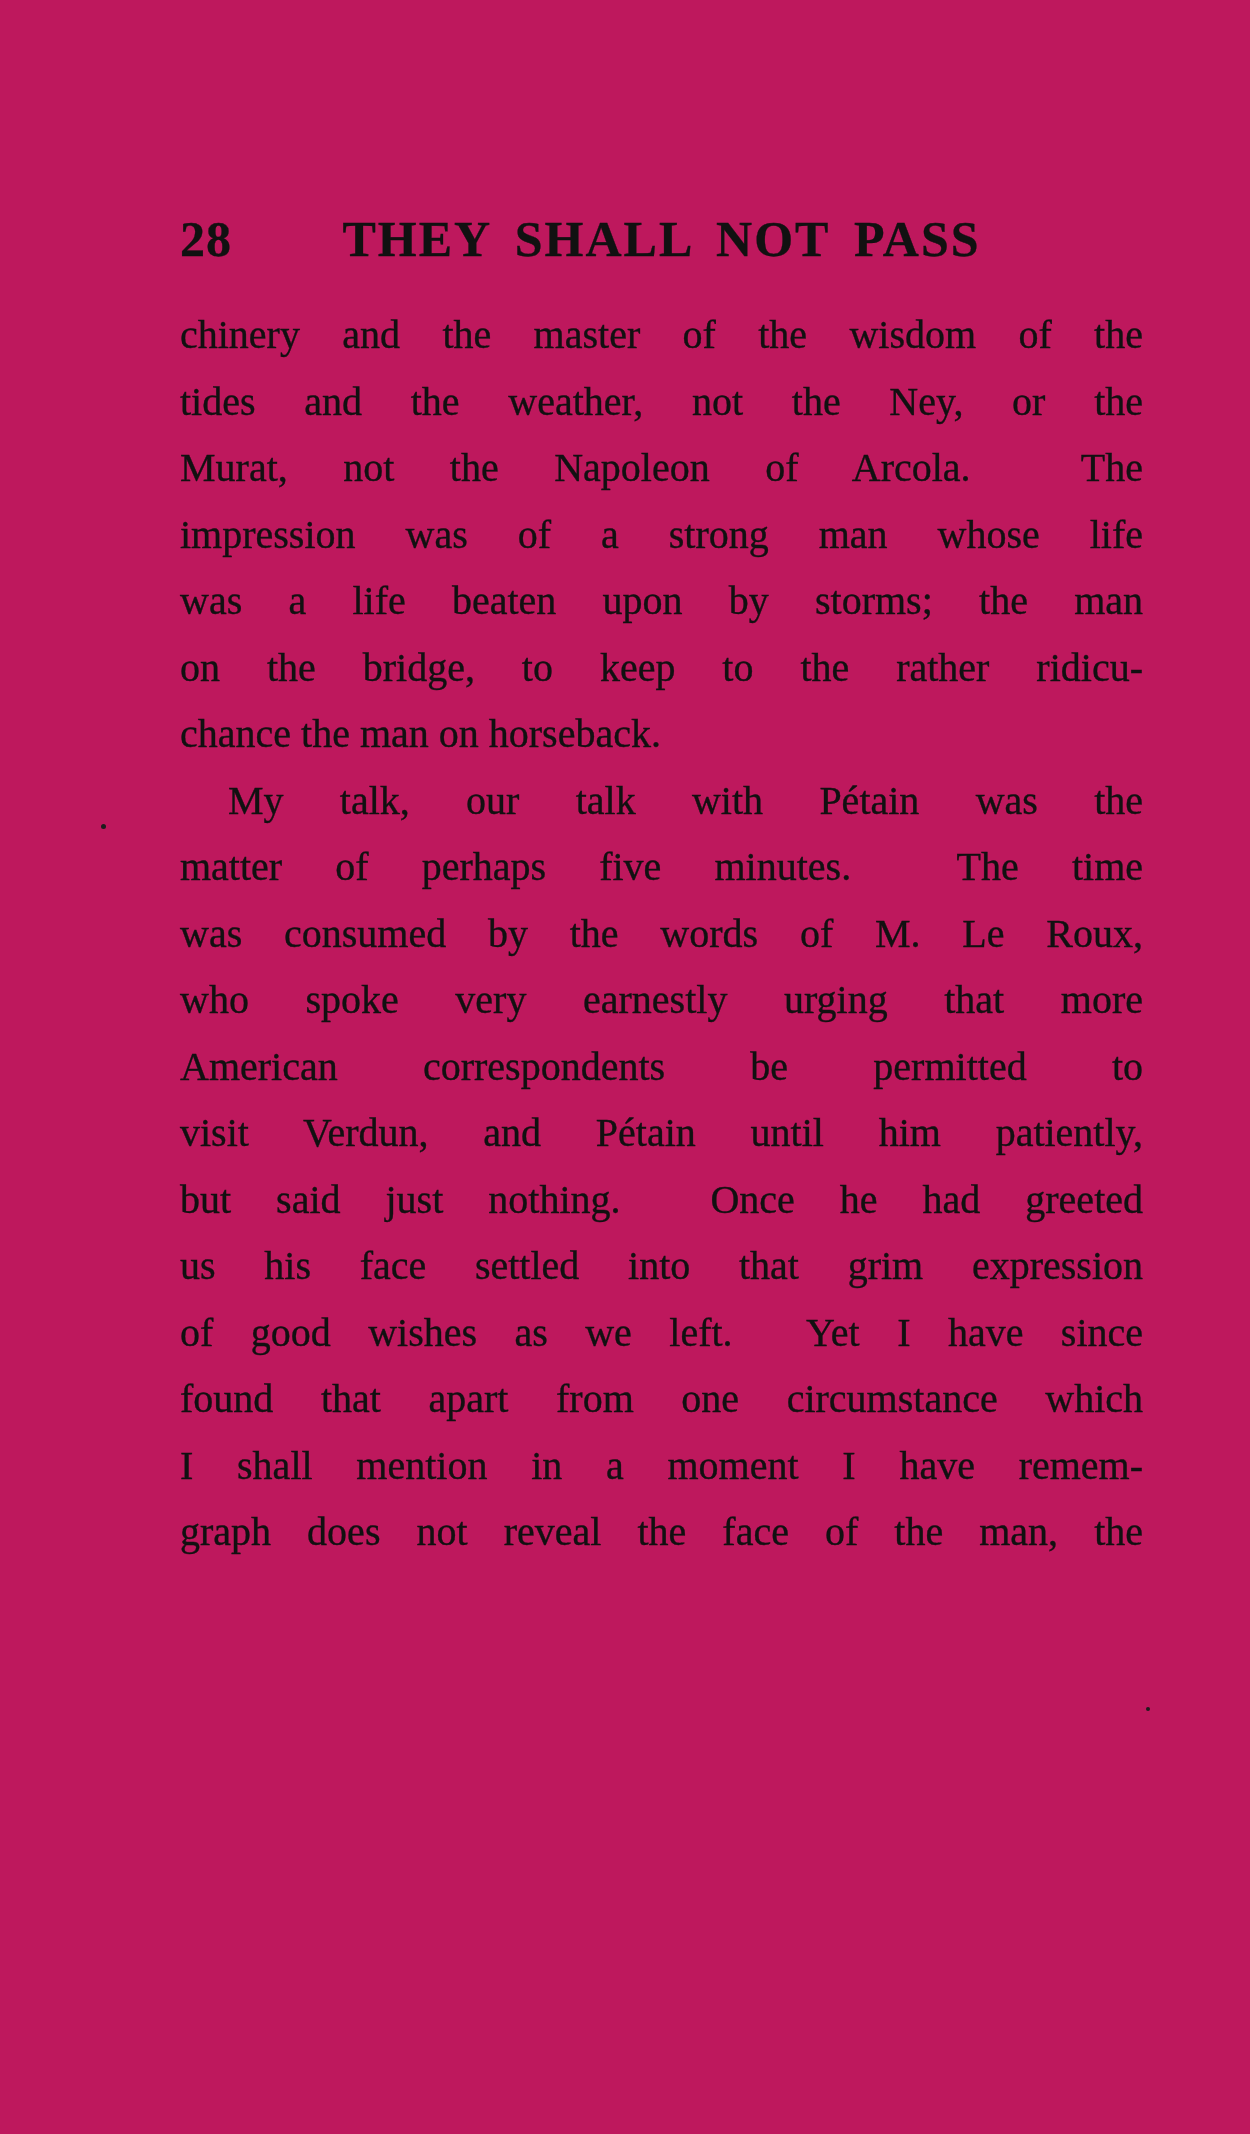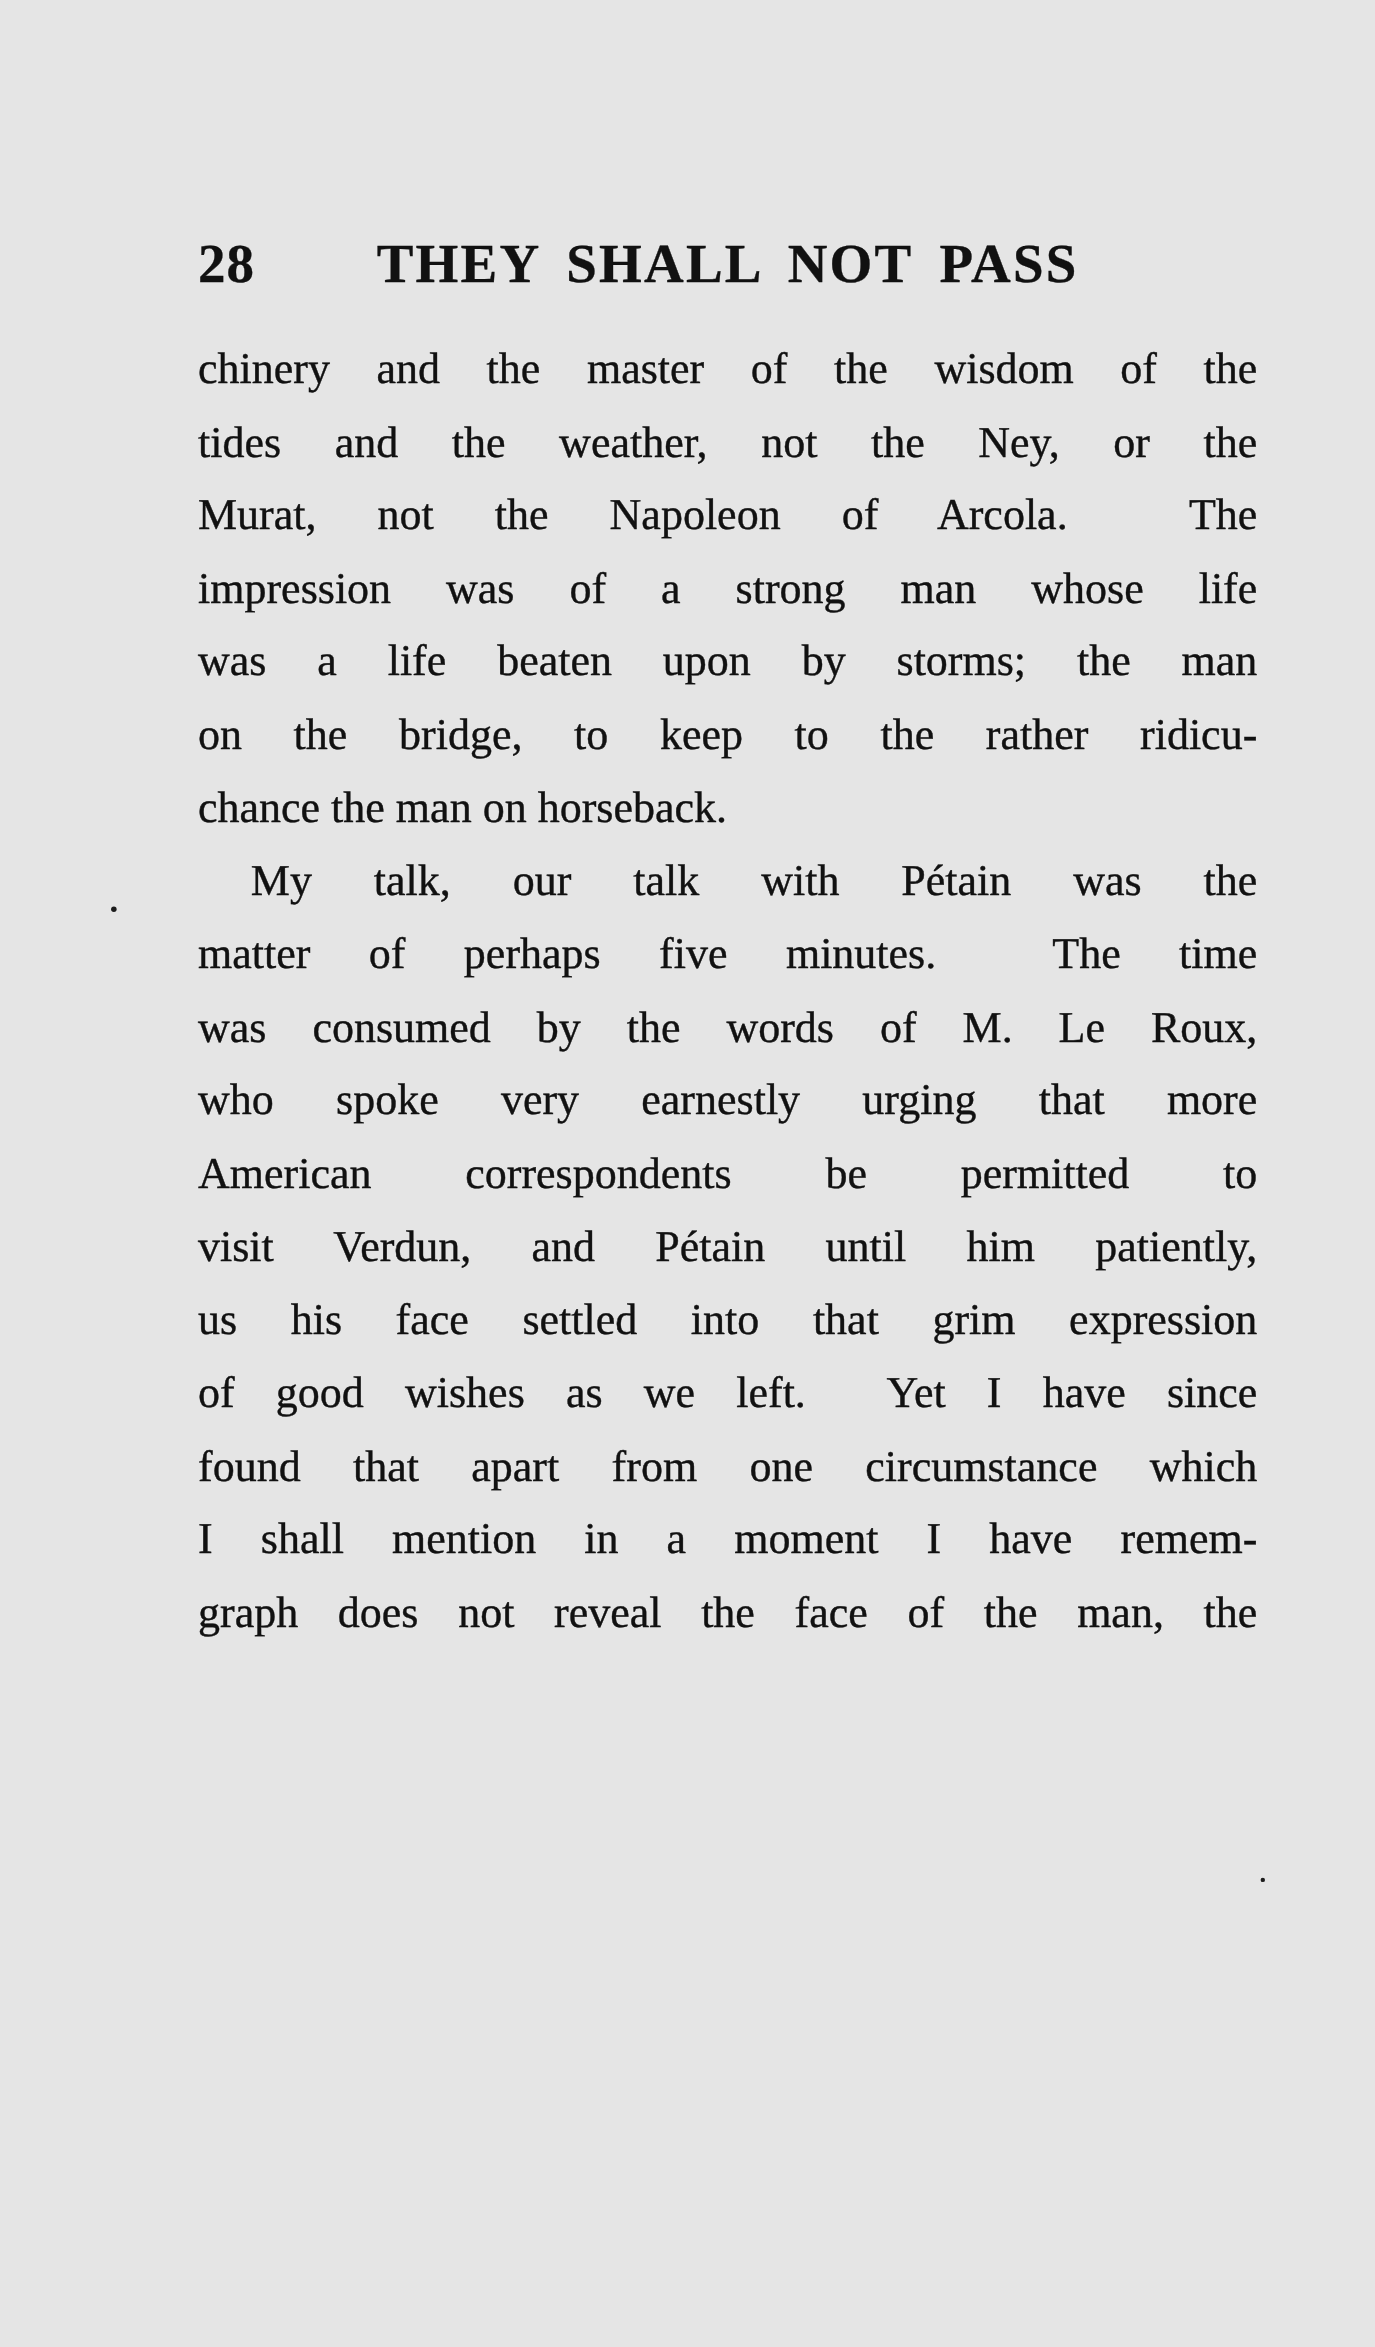--- a/index.html
+++ b/index.html
@@ -50,21 +50,21 @@
   .line.indent { text-indent: 48px; }
   .speck {
     position: absolute;
     background: #1c1c1c;
     border-radius: 50%;
   }
 </style>
 </head>
 <body>
 
-<div class="page" style="background: #e5e5e5; color: rgb(17, 17, 17);">
+<div class="page" style="background: #be185d; color: rgb(17, 17, 17);">
   <div class="running-header">
     <span class="page-number">28</span>
     <span>THEY SHALL NOT PASS</span>
   </div>
 
   <div class="body-text" id="body-text">
       <div class="para">
         <div class="line">chinery and the master of the wisdom of the</div>
         <div class="line">tides and the weather, not the Ney, or the</div>
         <div class="line">Murat, not the Napoleon of Arcola.&nbsp; The</div>
@@ -73,20 +73,21 @@
         <div class="line">on the bridge, to keep to the rather ridicu-</div>
         <div class="line no-just">chance the man on horseback.</div>
       </div>
       <div class="para">
         <div class="line indent">My talk, our talk with Pétain was the</div>
         <div class="line">matter of perhaps five minutes.&nbsp; The time</div>
         <div class="line">was consumed by the words of M. Le Roux,</div>
         <div class="line">who spoke very earnestly urging that more</div>
         <div class="line">American correspondents be permitted to</div>
         <div class="line">visit Verdun, and Pétain until him patiently,</div>
+        <div class="line">but said just nothing.&nbsp; Once he had greeted</div>
         <div class="line">us his face settled into that grim expression</div>
         <div class="line">of good wishes as we left.&nbsp; Yet I have since</div>
         <div class="line">found that apart from one circumstance which</div>
         <div class="line">I shall mention in a moment I have remem-</div>
         <div class="line">graph does not reveal the face of the man, the</div>
       </div>
     </div>
 
   <div id="specks">
       <div class="speck" style="left: 101px; top: 824px; width: 5px; height: 5px;"></div>

